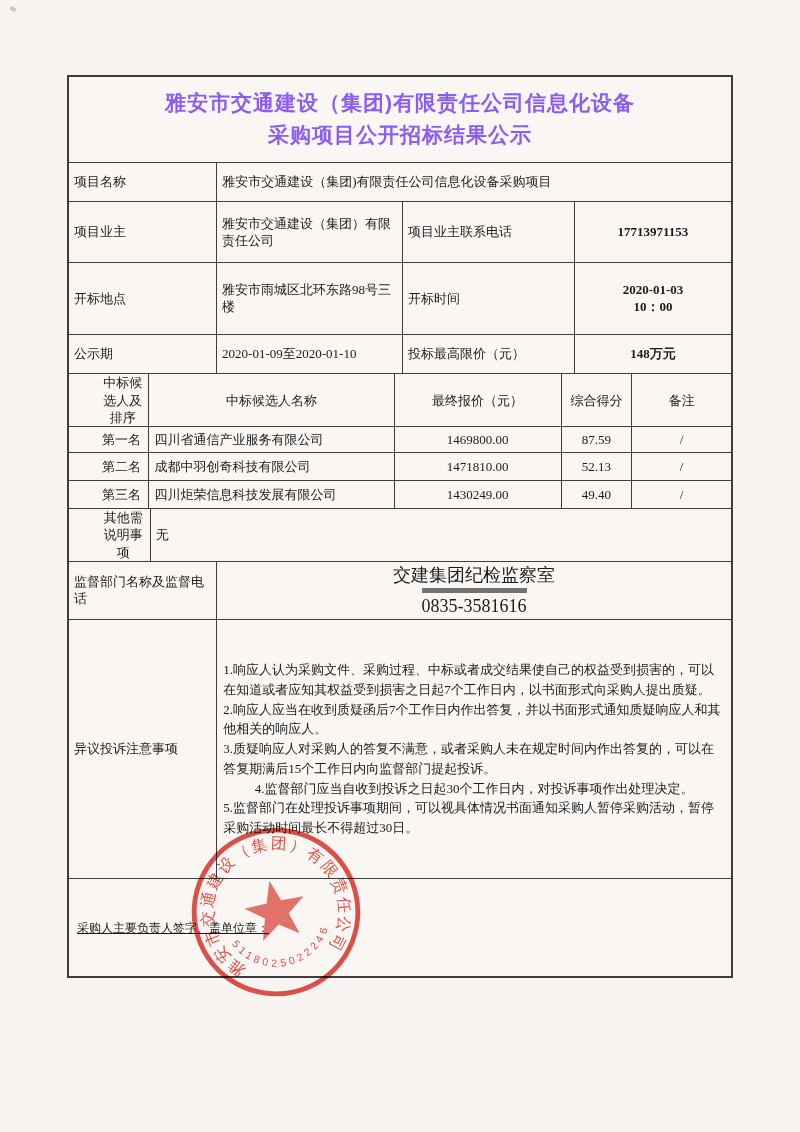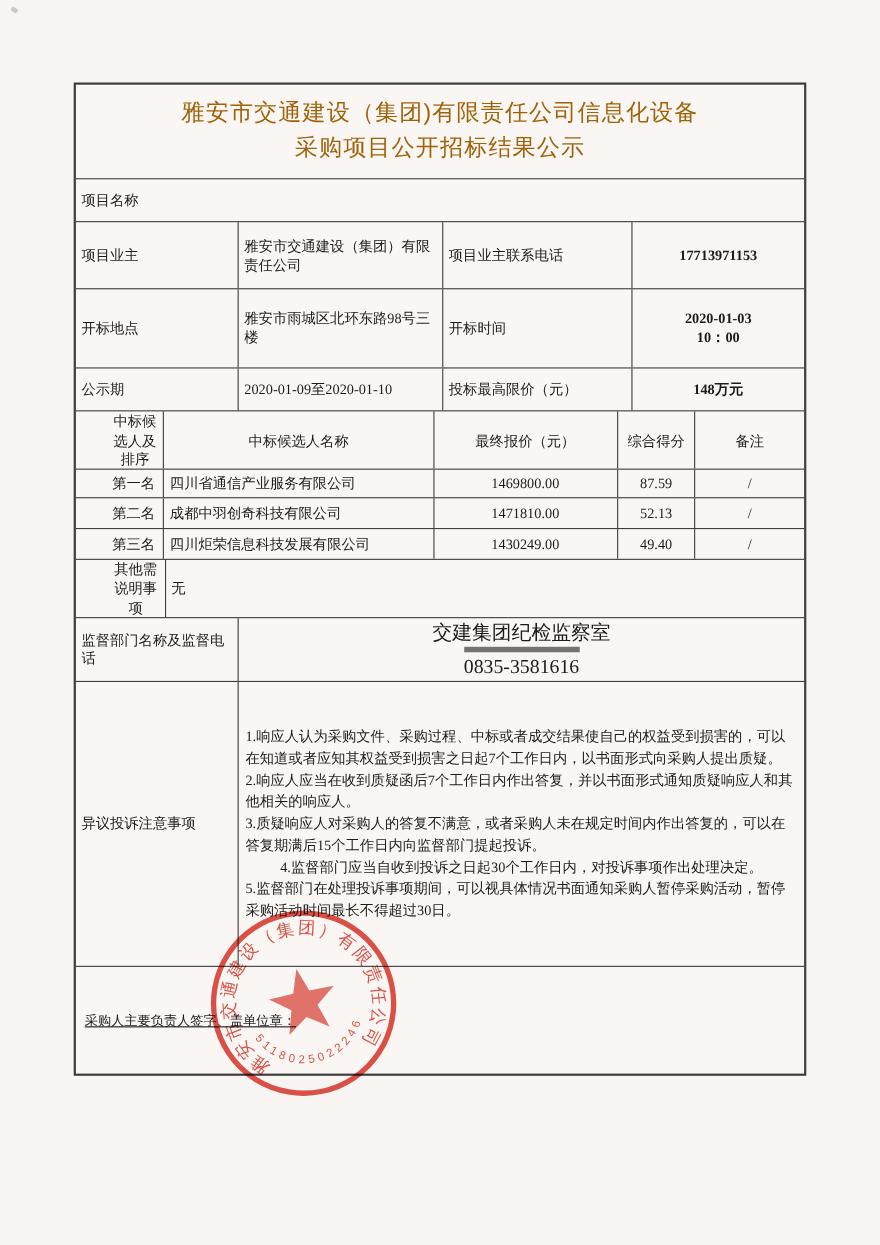--- a/index.html
+++ b/index.html
@@ -36,22 +36,22 @@
   }
   .cell + .cell { border-left: 1px solid #3d3d3d; }
   .c-center { justify-content: center; text-align: center; }
   .c-left { justify-content: flex-start; text-align: left; }
 
   .r-title { height: 85px; }
   .title-cell {
     width: 100%; display: flex; flex-direction: column;
     justify-content: center; align-items: center;
     font-family: "Liberation Sans", sans-serif;
-    font-weight: normal; font-size: 21px; line-height: 1.55;
-    letter-spacing: 1px; color: #a16207;
+    font-weight: bold; font-size: 21px; line-height: 1.55;
+    letter-spacing: 1px; color: #8b5cf6;
   }
   .r-name { height: 40px; }
   .r-owner { height: 61px; }
   .r-open { height: 72px; }
   .r-public { height: 40px; }
   .r-chead { height: 53px; }
   .r-cand1 { height: 26px; }
   .r-cand2 { height: 28px; }
   .r-cand3 { height: 28px; }
   .r-other { height: 53px; }
@@ -108,20 +108,21 @@
 
     <div class="row r-title">
       <div class="cell title-cell">
         <div>雅安市交通建设（集团)有限责任公司信息化设备</div>
         <div>采购项目公开招标结果公示</div>
       </div>
     </div>
 
     <div class="row r-name">
       <div class="cell c-left w-label">项目名称</div>
+      <div class="cell c-left w-val2w">雅安市交通建设（集团)有限责任公司信息化设备采购项目</div>
     </div>
 
     <div class="row r-owner">
       <div class="cell c-left w-label">项目业主</div>
       <div class="cell c-left w-val2">雅安市交通建设（集团）有限责任公司</div>
       <div class="cell c-left w-lab3">项目业主联系电话</div>
       <div class="cell c-center w-val4">17713971153</div>
     </div>
 
     <div class="row r-open">

